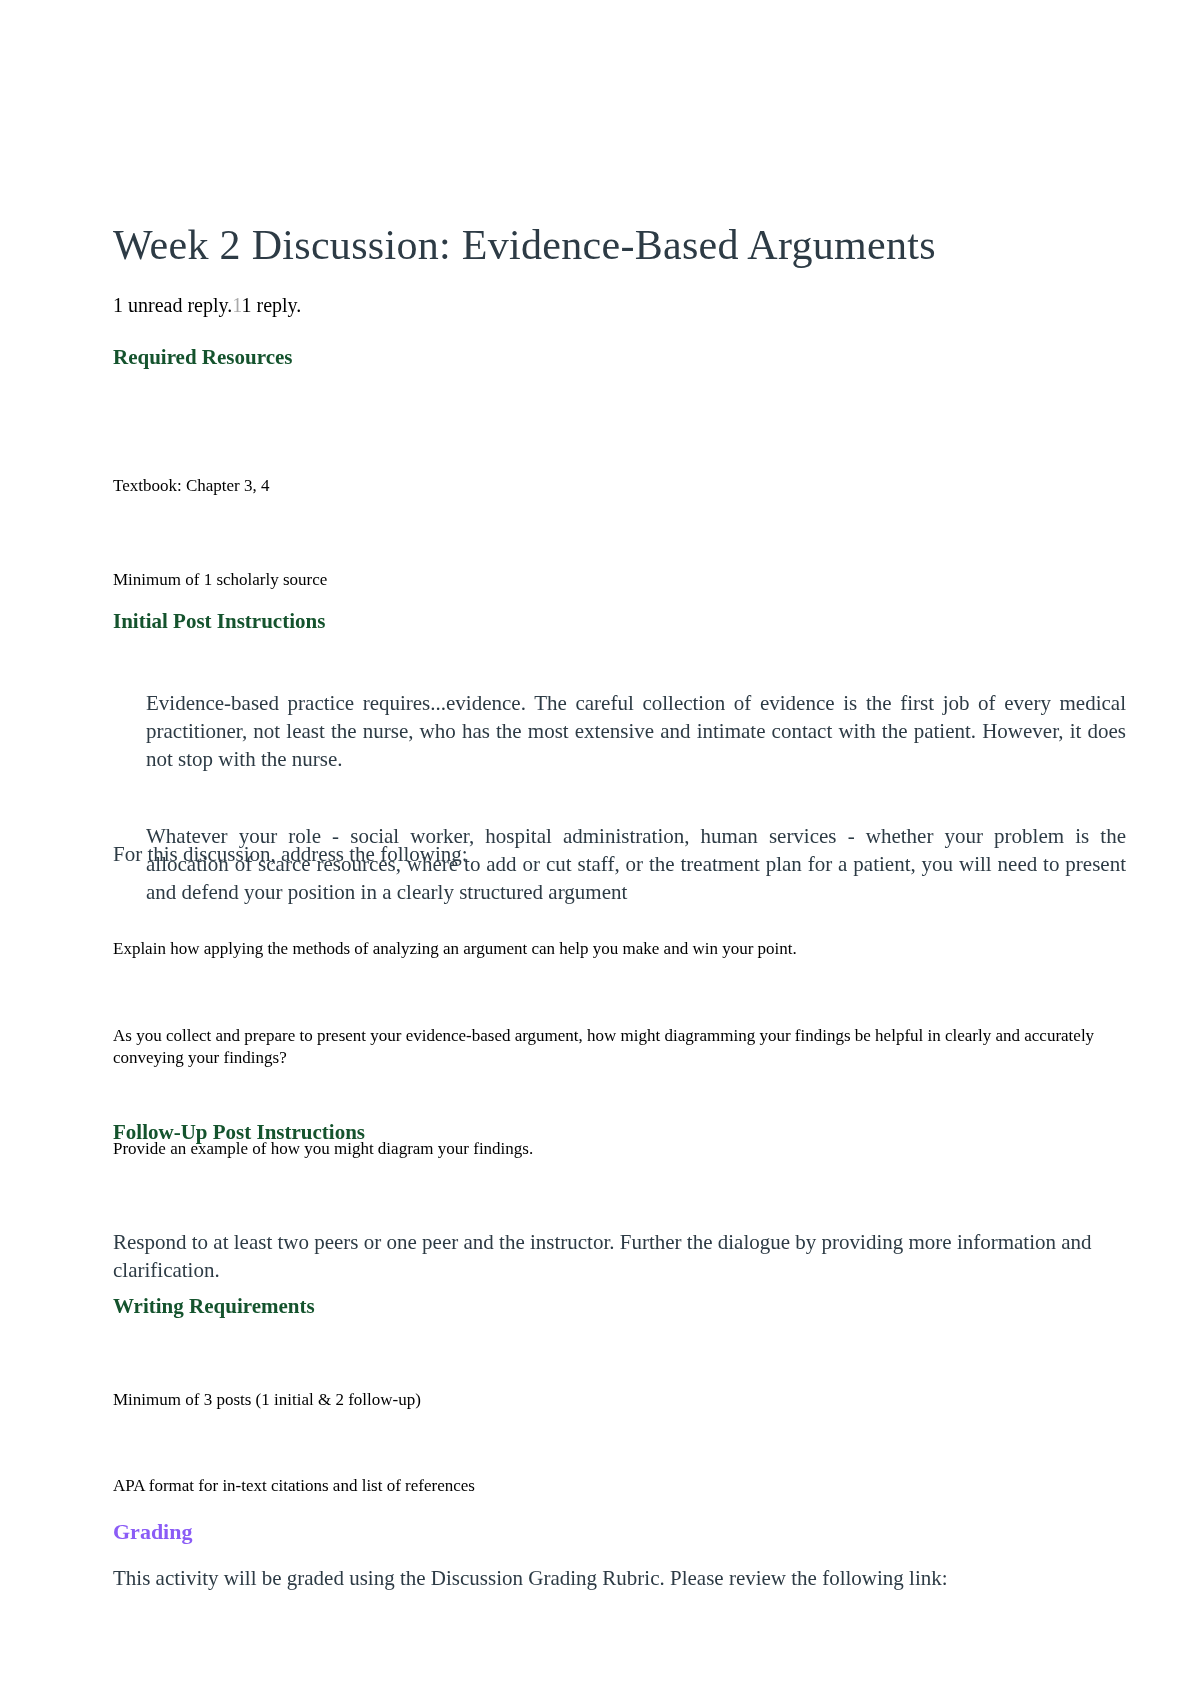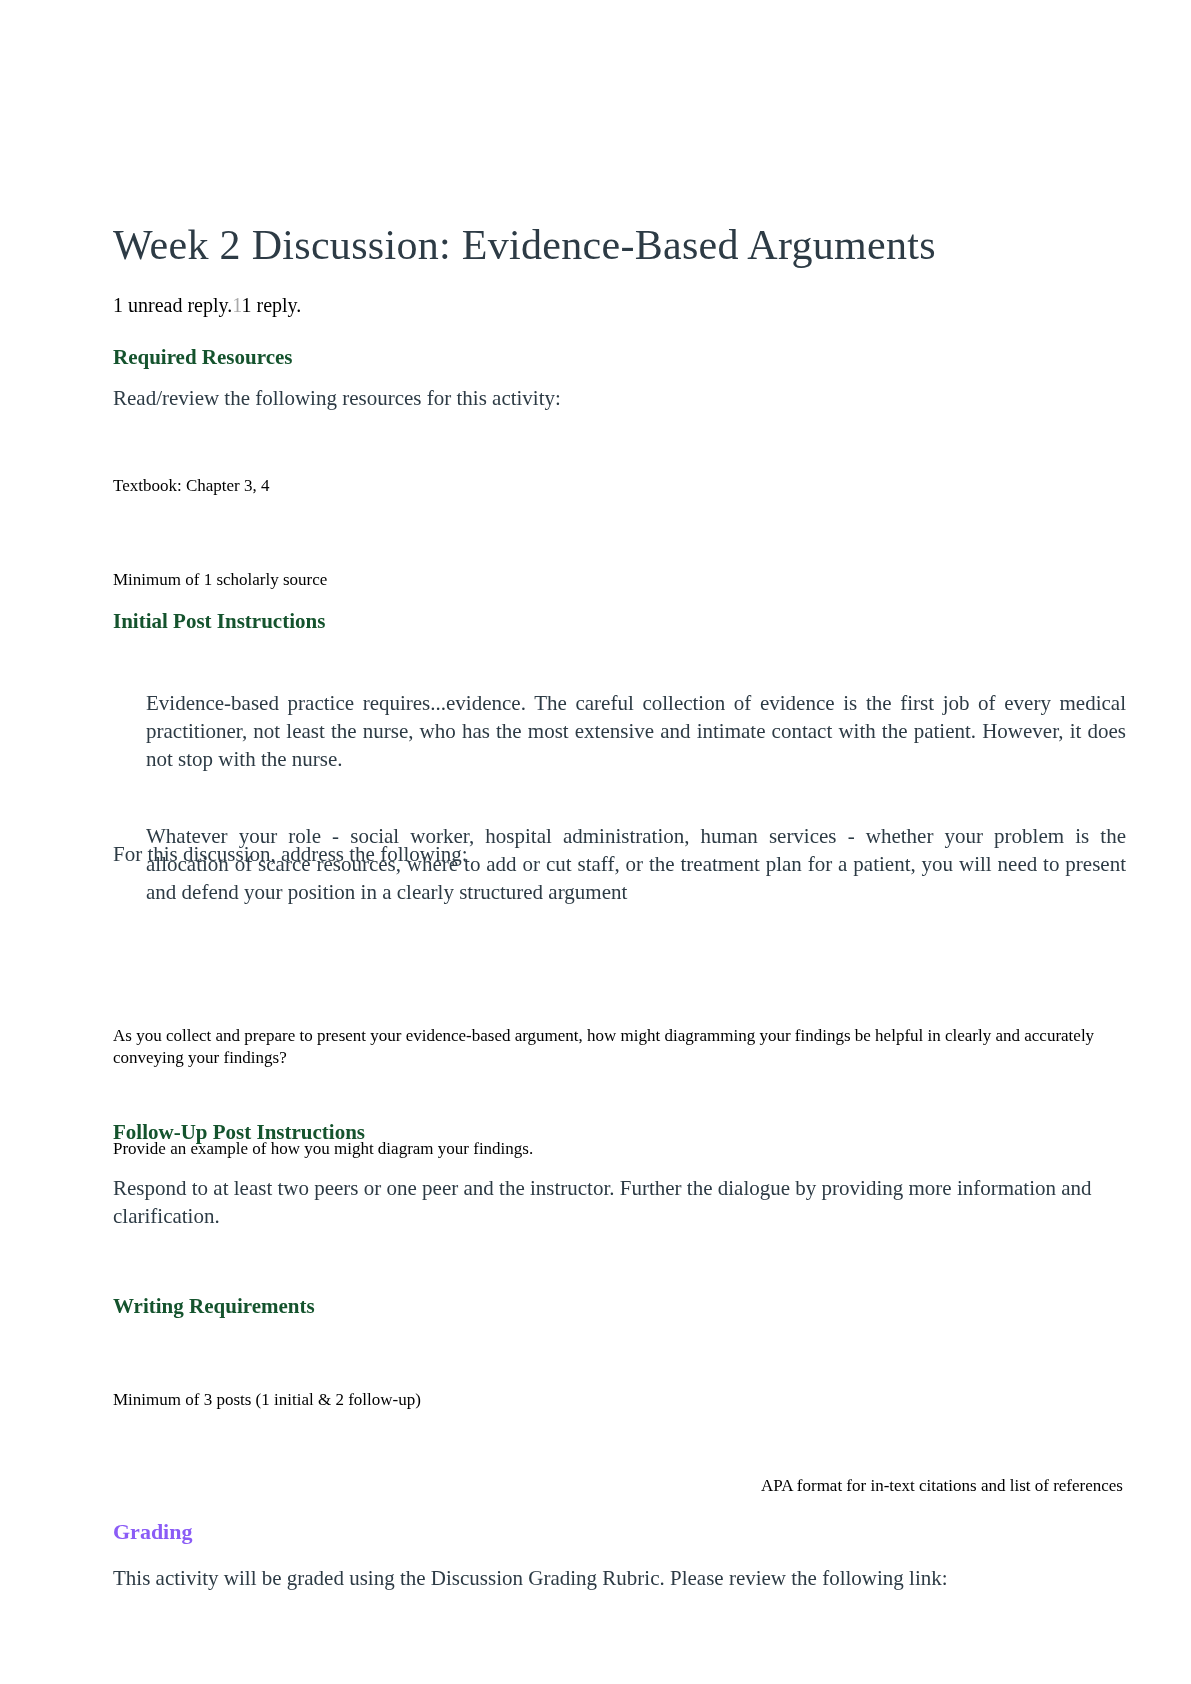--- a/index.html
+++ b/index.html
@@ -26,47 +26,47 @@
 <body>
 
 <div class="page">
 
   <h1 class="abs title ink" style="top:172px;">Week 2 Discussion: Evidence-Based Arguments</h1>
 
   <div class="abs reply-line blk" style="top:243px;"><span>1 unread reply.</span><span class="muted">1</span><span>1 reply.</span></div>
 
   <h3 class="abs hd" style="top:295px;">Required Resources</h3>
 
-  <p class="abs body-lg ink" style="top:334px;">Read/review the following resources for this activity:</p>
 
   <div class="abs body-sm" style="top:425px;">Textbook: Chapter 3, 4</div>
 
   <div class="abs body-sm" style="top:519px;">Minimum of 1 scholarly source</div>
 
   <h3 class="abs hd" style="top:559px;">Initial Post Instructions</h3>
 
   <div class="abs body-lg ink just" style="top:606px;">
     <div>Evidence-based practice requires...evidence. The careful collection of evidence is the first job of every medical practitioner, not least the nurse, who has the most extensive and intimate contact with the patient. However, it does not stop with the nurse.</div>
     <div>Whatever your role - social worker, hospital administration, human services - whether your problem is the allocation of scarce resources, where to add or cut staff, or the treatment plan for a patient, you will need to present and defend your position in a clearly structured argument</div>
   </div>
 
   <p class="abs body-lg ink" style="top:790px;">For this discussion, address the following:</p>
 
+  <div class="abs body-sm" style="top:888px;">Explain how applying the methods of analyzing an argument can help you make and win your point.</div>
 
   <div class="abs body-sm" style="top:975px;font-family:Liberation Serif, serif;">As you collect and prepare to present your evidence-based argument, how might diagramming your findings be helpful in clearly and accurately conveying your findings?</div>
 
   <div class="abs body-sm" style="top:1088px;">Provide an example of how you might diagram your findings.</div>
 
   <h3 class="abs hd" style="top:1070px;">Follow-Up Post Instructions</h3>
 
-  <p class="abs body-lg ink" style="top:1124px; width:1020px;">Respond to at least two peers or one peer and the instructor. Further the dialogue by providing more information and clarification.</p>
+  <p class="abs body-lg ink" style="top:1178px; width:1020px;">Respond to at least two peers or one peer and the instructor. Further the dialogue by providing more information and clarification.</p>
 
   <h3 class="abs hd" style="top:1244px;">Writing Requirements</h3>
 
   <div class="abs body-sm" style="top:1339px;">Minimum of 3 posts (1 initial &amp; 2 follow-up)</div>
 
-  <div class="abs body-sm" style="top:1425px;text-align:right;">APA format for in-text citations and list of references</div>
+  <div class="abs body-sm" style="top:1425px;">APA format for in-text citations and list of references</div>
 
   <h2 class="abs hd-lg" style="top:1469px;">Grading</h2>
 
   <p class="abs body-lg ink" style="top:1514px;">This activity will be graded using the Discussion Grading Rubric. Please review the following link:</p>
 
 </div>
 
 </body></html>

